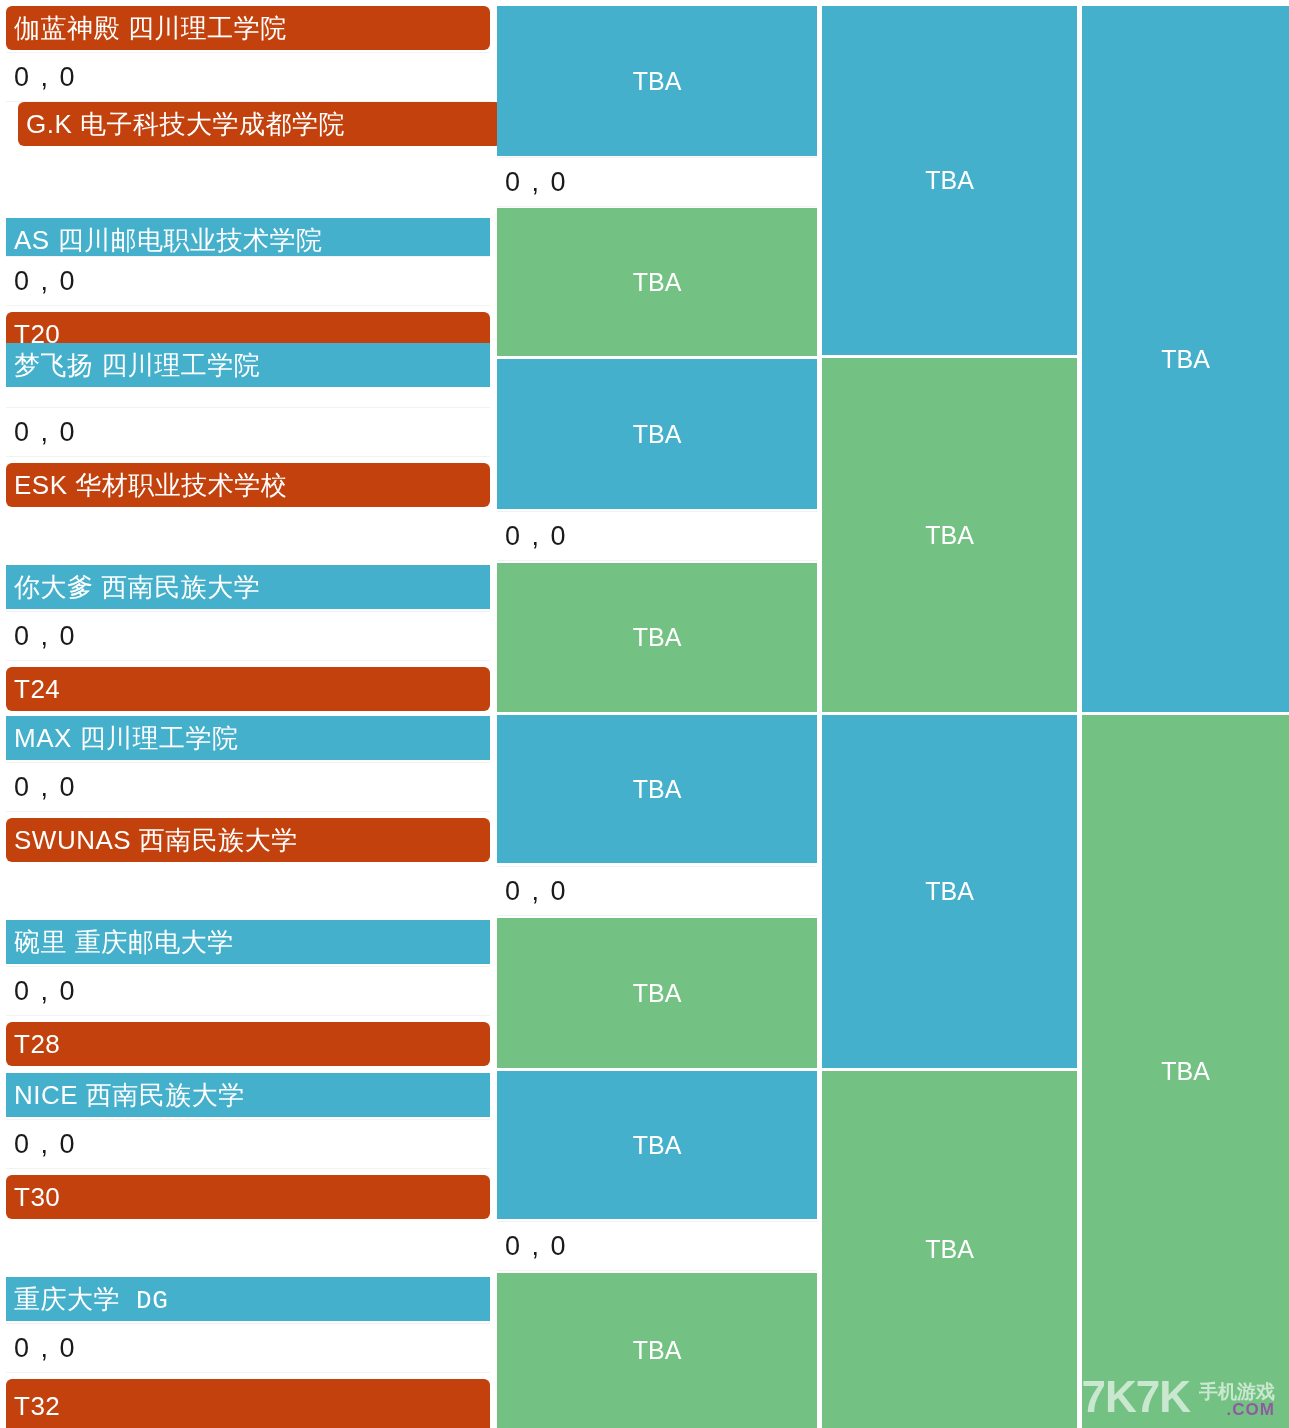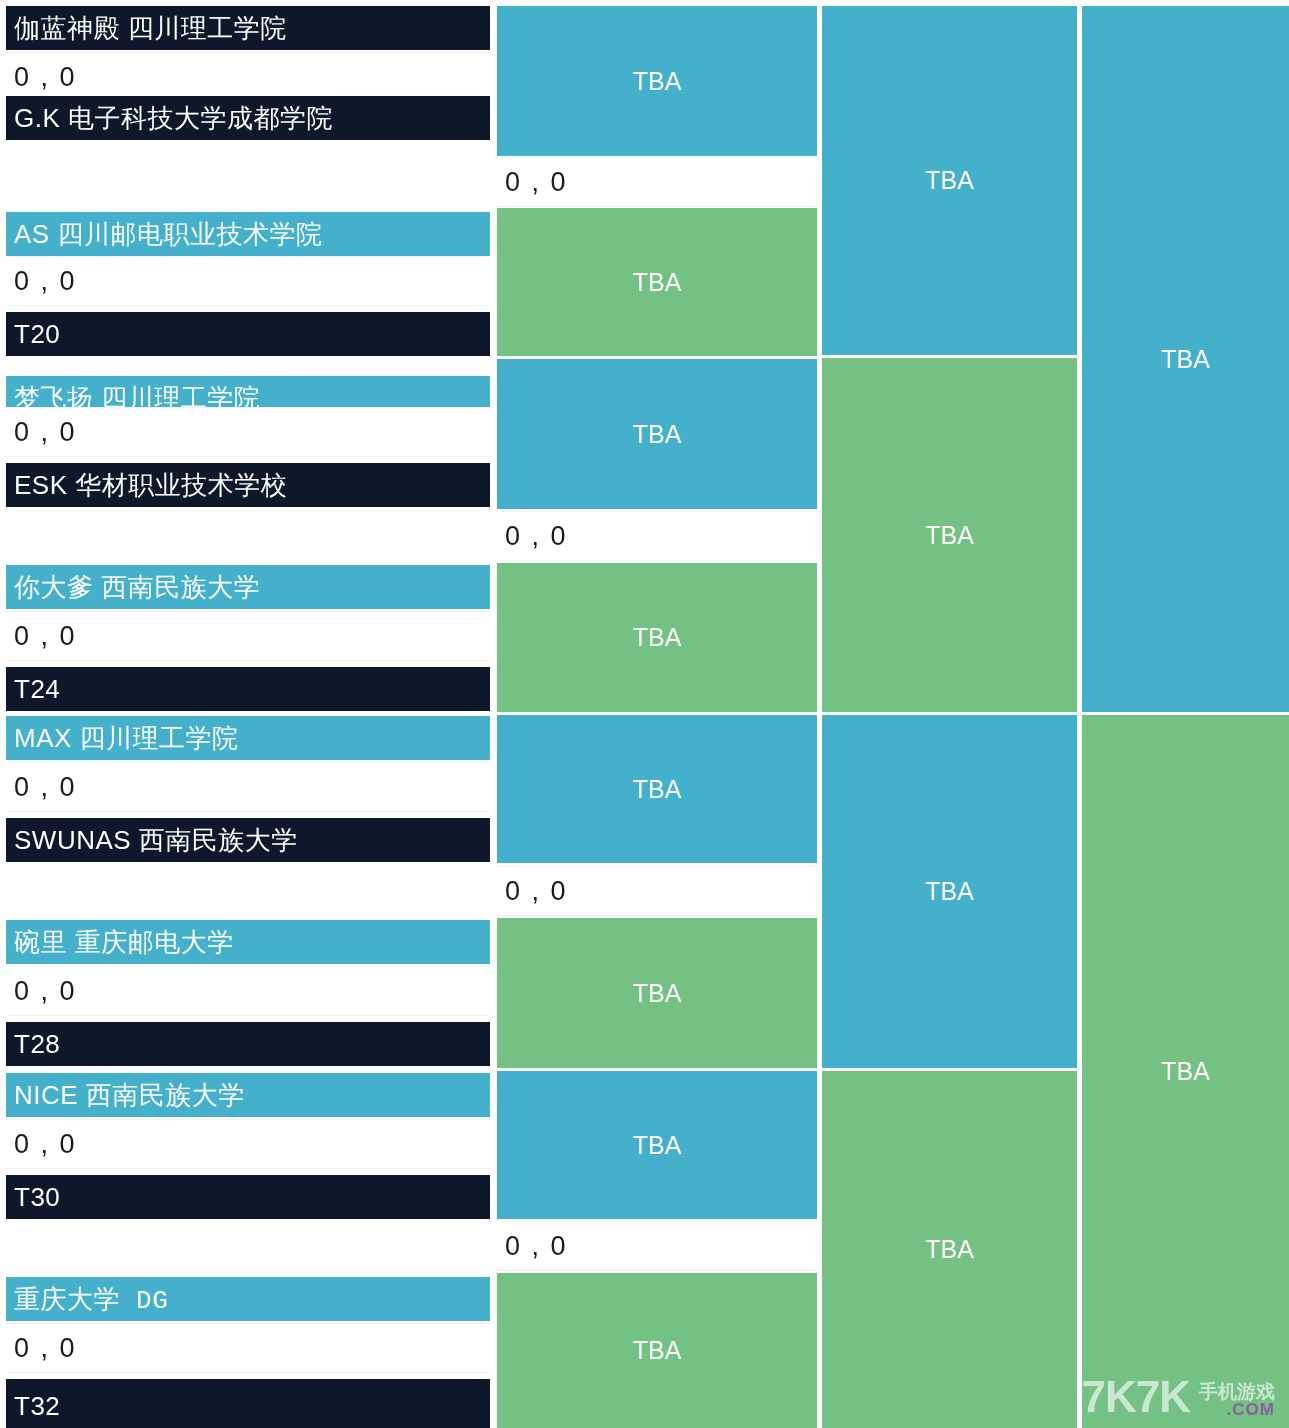--- a/index.html
+++ b/index.html
@@ -24,21 +24,21 @@
   .team{
     left:6px;
     width:484px;
     height:44px;
     padding-left:8px;
     font-size:26px;
     color:#ffffff;
     letter-spacing:0.5px;
     white-space:nowrap;
   }
-  .team.green{background:#0f172a;}
+  .team.green{background:#c2410c;border-radius:6px;}
   .team.blue{background:#45b0cb;}
   .score-r1{
     left:6px;
     width:484px;
     height:50px;
     padding-left:8px;
     font-size:27px;
     color:#1a1a1a;
     background:#ffffff;
     border-top:1px solid #f2f2f2;
@@ -126,27 +126,27 @@
     text-align:right;
   }
 </style>
 </head>
 <body>
 
 <div id="bracket">
 
   <div class="cell team green" style="top:6px;">伽蓝神殿 四川理工学院</div>
   <div class="cell score-r1" style="top:52px;">0 , 0</div>
-  <div class="cell team green" style="top:96px;">G.K 电子科技大学成都学院</div>
-
-  <div class="cell team blue" style="top:212px;">AS 四川邮电职业技术学院</div>
+  <div class="cell team green" style="top:102px;margin-left:12px;">G.K 电子科技大学成都学院</div>
+
+  <div class="cell team blue" style="top:218px;">AS 四川邮电职业技术学院</div>
   <div class="cell score-r1" style="top:256px;">0 , 0</div>
   <div class="cell team green" style="top:312px;">T20</div>
 
-  <div class="cell team blue" style="top:376px;">梦飞扬 四川理工学院</div>
+  <div class="cell team blue" style="top:343px;">梦飞扬 四川理工学院</div>
   <div class="cell score-r1" style="top:407px;">0 , 0</div>
   <div class="cell team green" style="top:463px;">ESK 华材职业技术学校</div>
 
   <div class="cell team blue" style="top:565px;">你大爹 西南民族大学</div>
   <div class="cell score-r1" style="top:611px;">0 , 0</div>
   <div class="cell team green" style="top:667px;">T24</div>
 
   <div class="cell team blue" style="top:716px;">MAX 四川理工学院</div>
   <div class="cell score-r1" style="top:762px;">0 , 0</div>
   <div class="cell team green" style="top:818px;">SWUNAS  西南民族大学</div>

